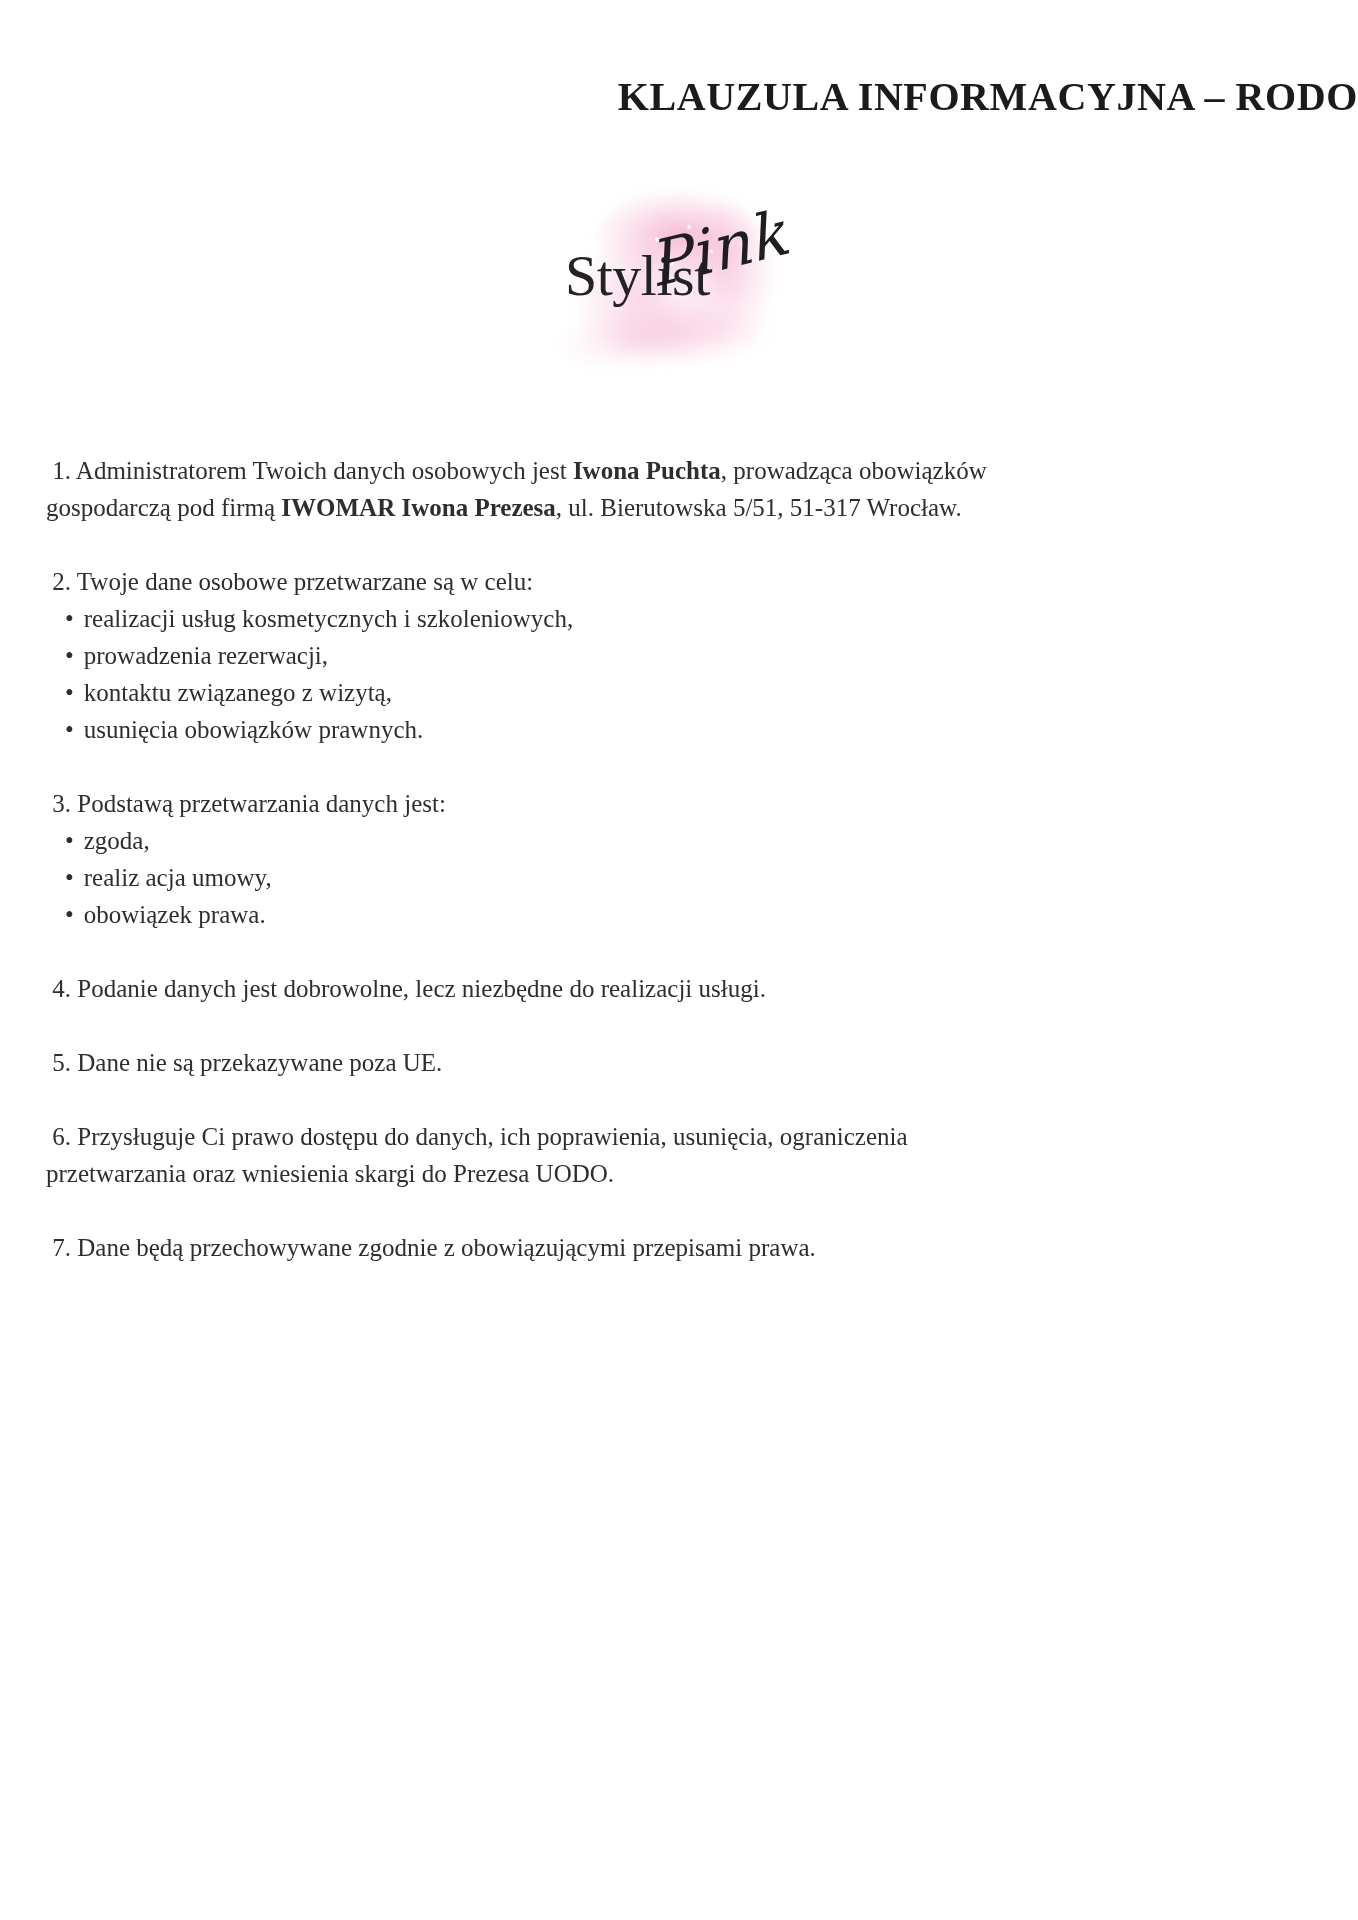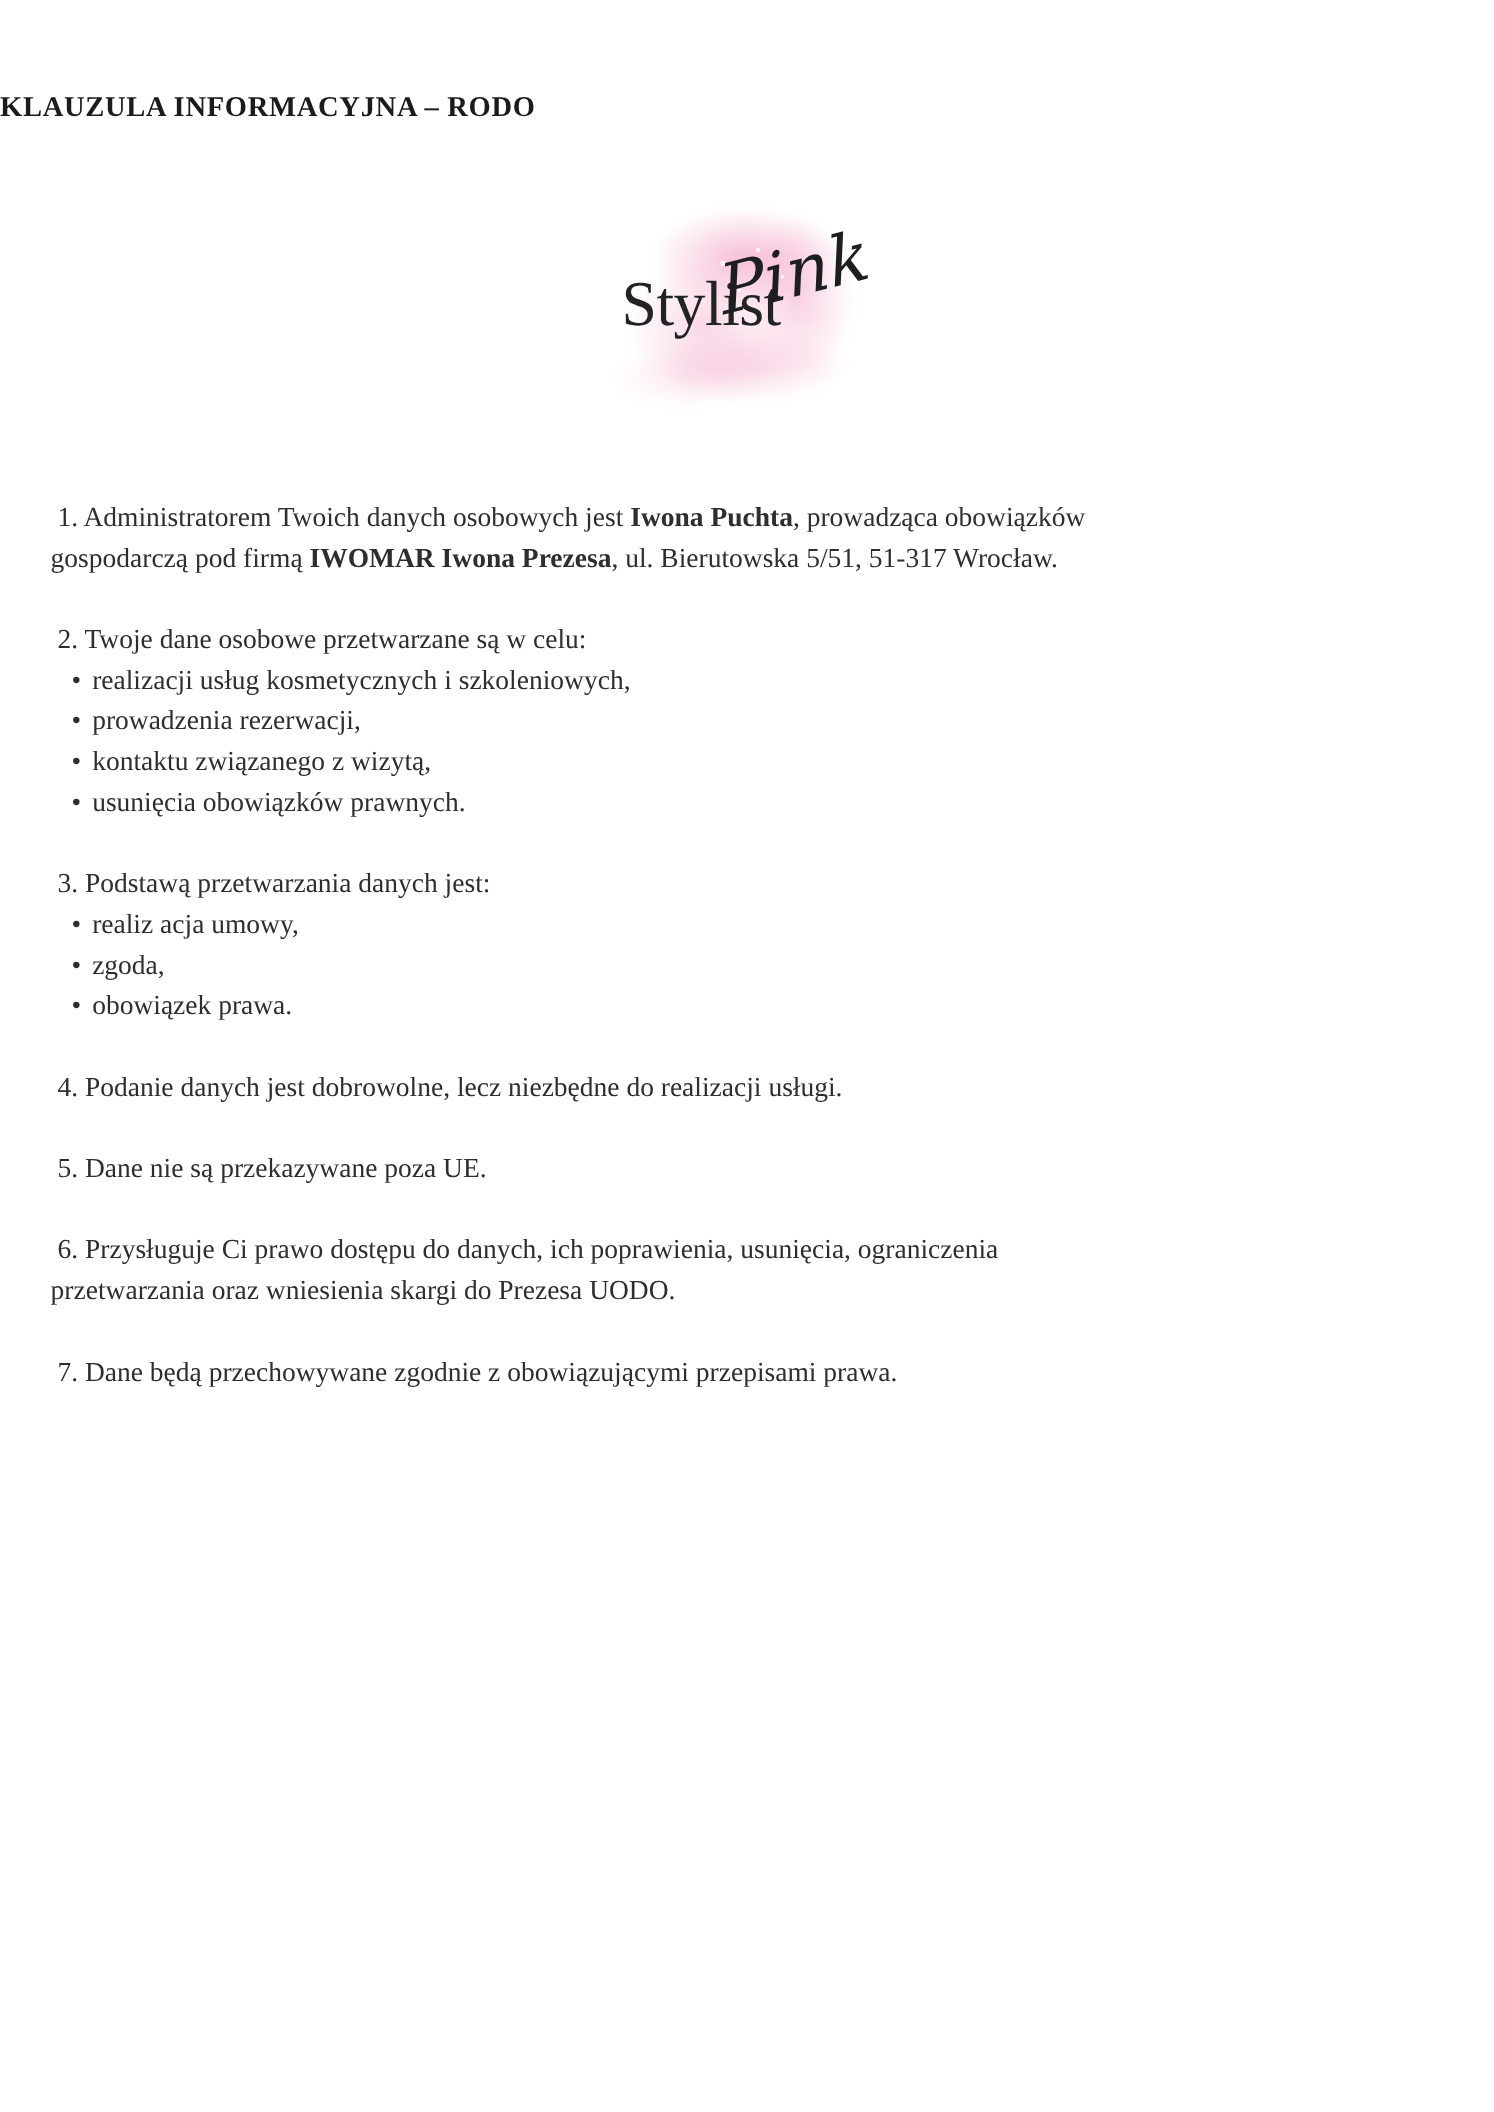--- a/index.html
+++ b/index.html
@@ -8,22 +8,22 @@
     width:1358px; height:1920px;
     background:#ffffff;
     font-family:"Liberation Serif","DejaVu Serif",serif;
     color:#2e2e2e;
     overflow:hidden;
   }
 
   
   .doc-title {
     position:absolute; top:80px; left:0; width:100%;
-    text-align:left;
-    font-size:26px; line-height:34px; font-weight:bold;
+    text-align:right;
+    font-size:40px; line-height:34px; font-weight:bold;
     letter-spacing:0.6px;
     color:#1b1b1b;
     white-space:pre-wrap;
   }
 
   
   .logo { position:absolute; top:168px; left:545px; width:255px; height:215px; }
   .blob {
     position:absolute; left:4px; top:2px; width:246px; height:204px;
     background:
@@ -104,22 +104,22 @@
     <div class="para">
       <div class="line"> 2. Twoje dane osobowe przetwarzane są w celu:</div>
       <div class="bullet-line"><span class="bullet">•</span><span>realizacji usług kosmetycznych i szkoleniowych,</span></div>
       <div class="bullet-line"><span class="bullet">•</span><span>prowadzenia rezerwacji,</span></div>
       <div class="bullet-line"><span class="bullet">•</span><span>kontaktu związanego z wizytą,</span></div>
       <div class="bullet-line"><span class="bullet">•</span><span>usunięcia obowiązków prawnych.</span></div>
     </div>
 
     <div class="para">
       <div class="line"> 3. Podstawą przetwarzania danych jest:</div>
+      <div class="bullet-line"><span class="bullet">•</span><span>zgoda,</span></div>
       <div class="bullet-line"><span class="bullet">•</span><span>realiz acja umowy,</span></div>
-      <div class="bullet-line"><span class="bullet">•</span><span>zgoda,</span></div>
       <div class="bullet-line"><span class="bullet">•</span><span>obowiązek prawa.</span></div>
     </div>
 
     <div class="para">
       <div class="line"> 4. Podanie danych jest dobrowolne, lecz niezbędne do realizacji usługi.</div>
     </div>
 
     <div class="para">
       <div class="line"> 5. Dane nie są przekazywane poza UE.</div>
     </div>

